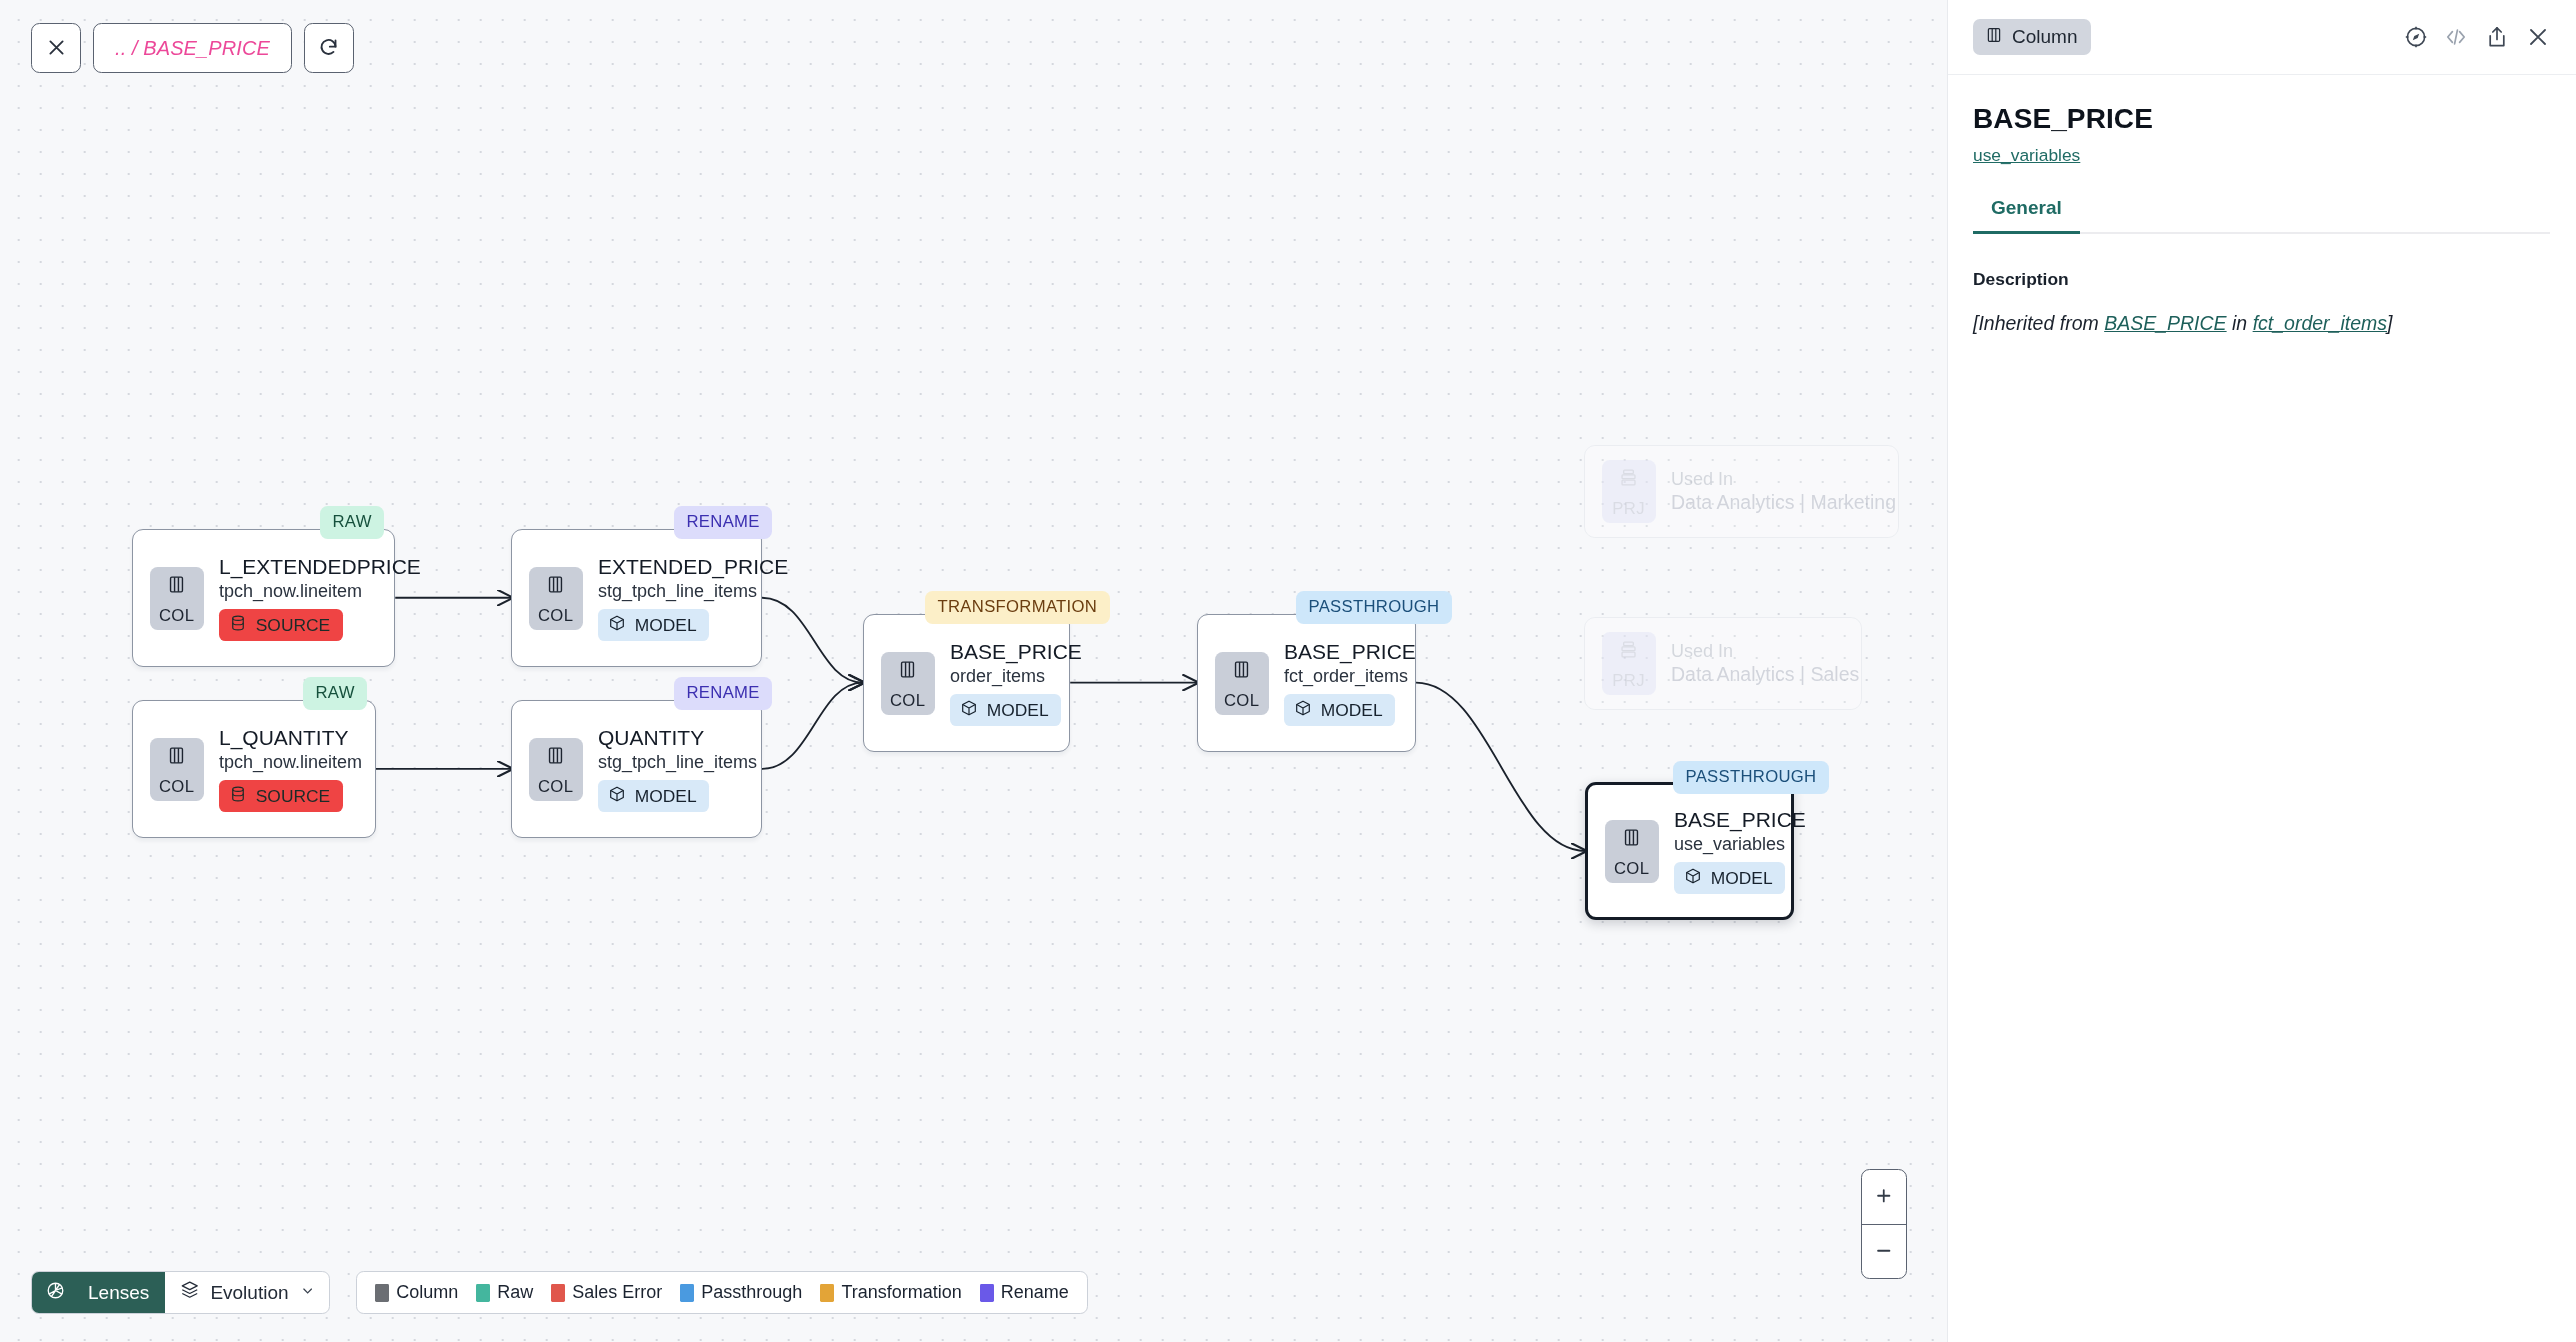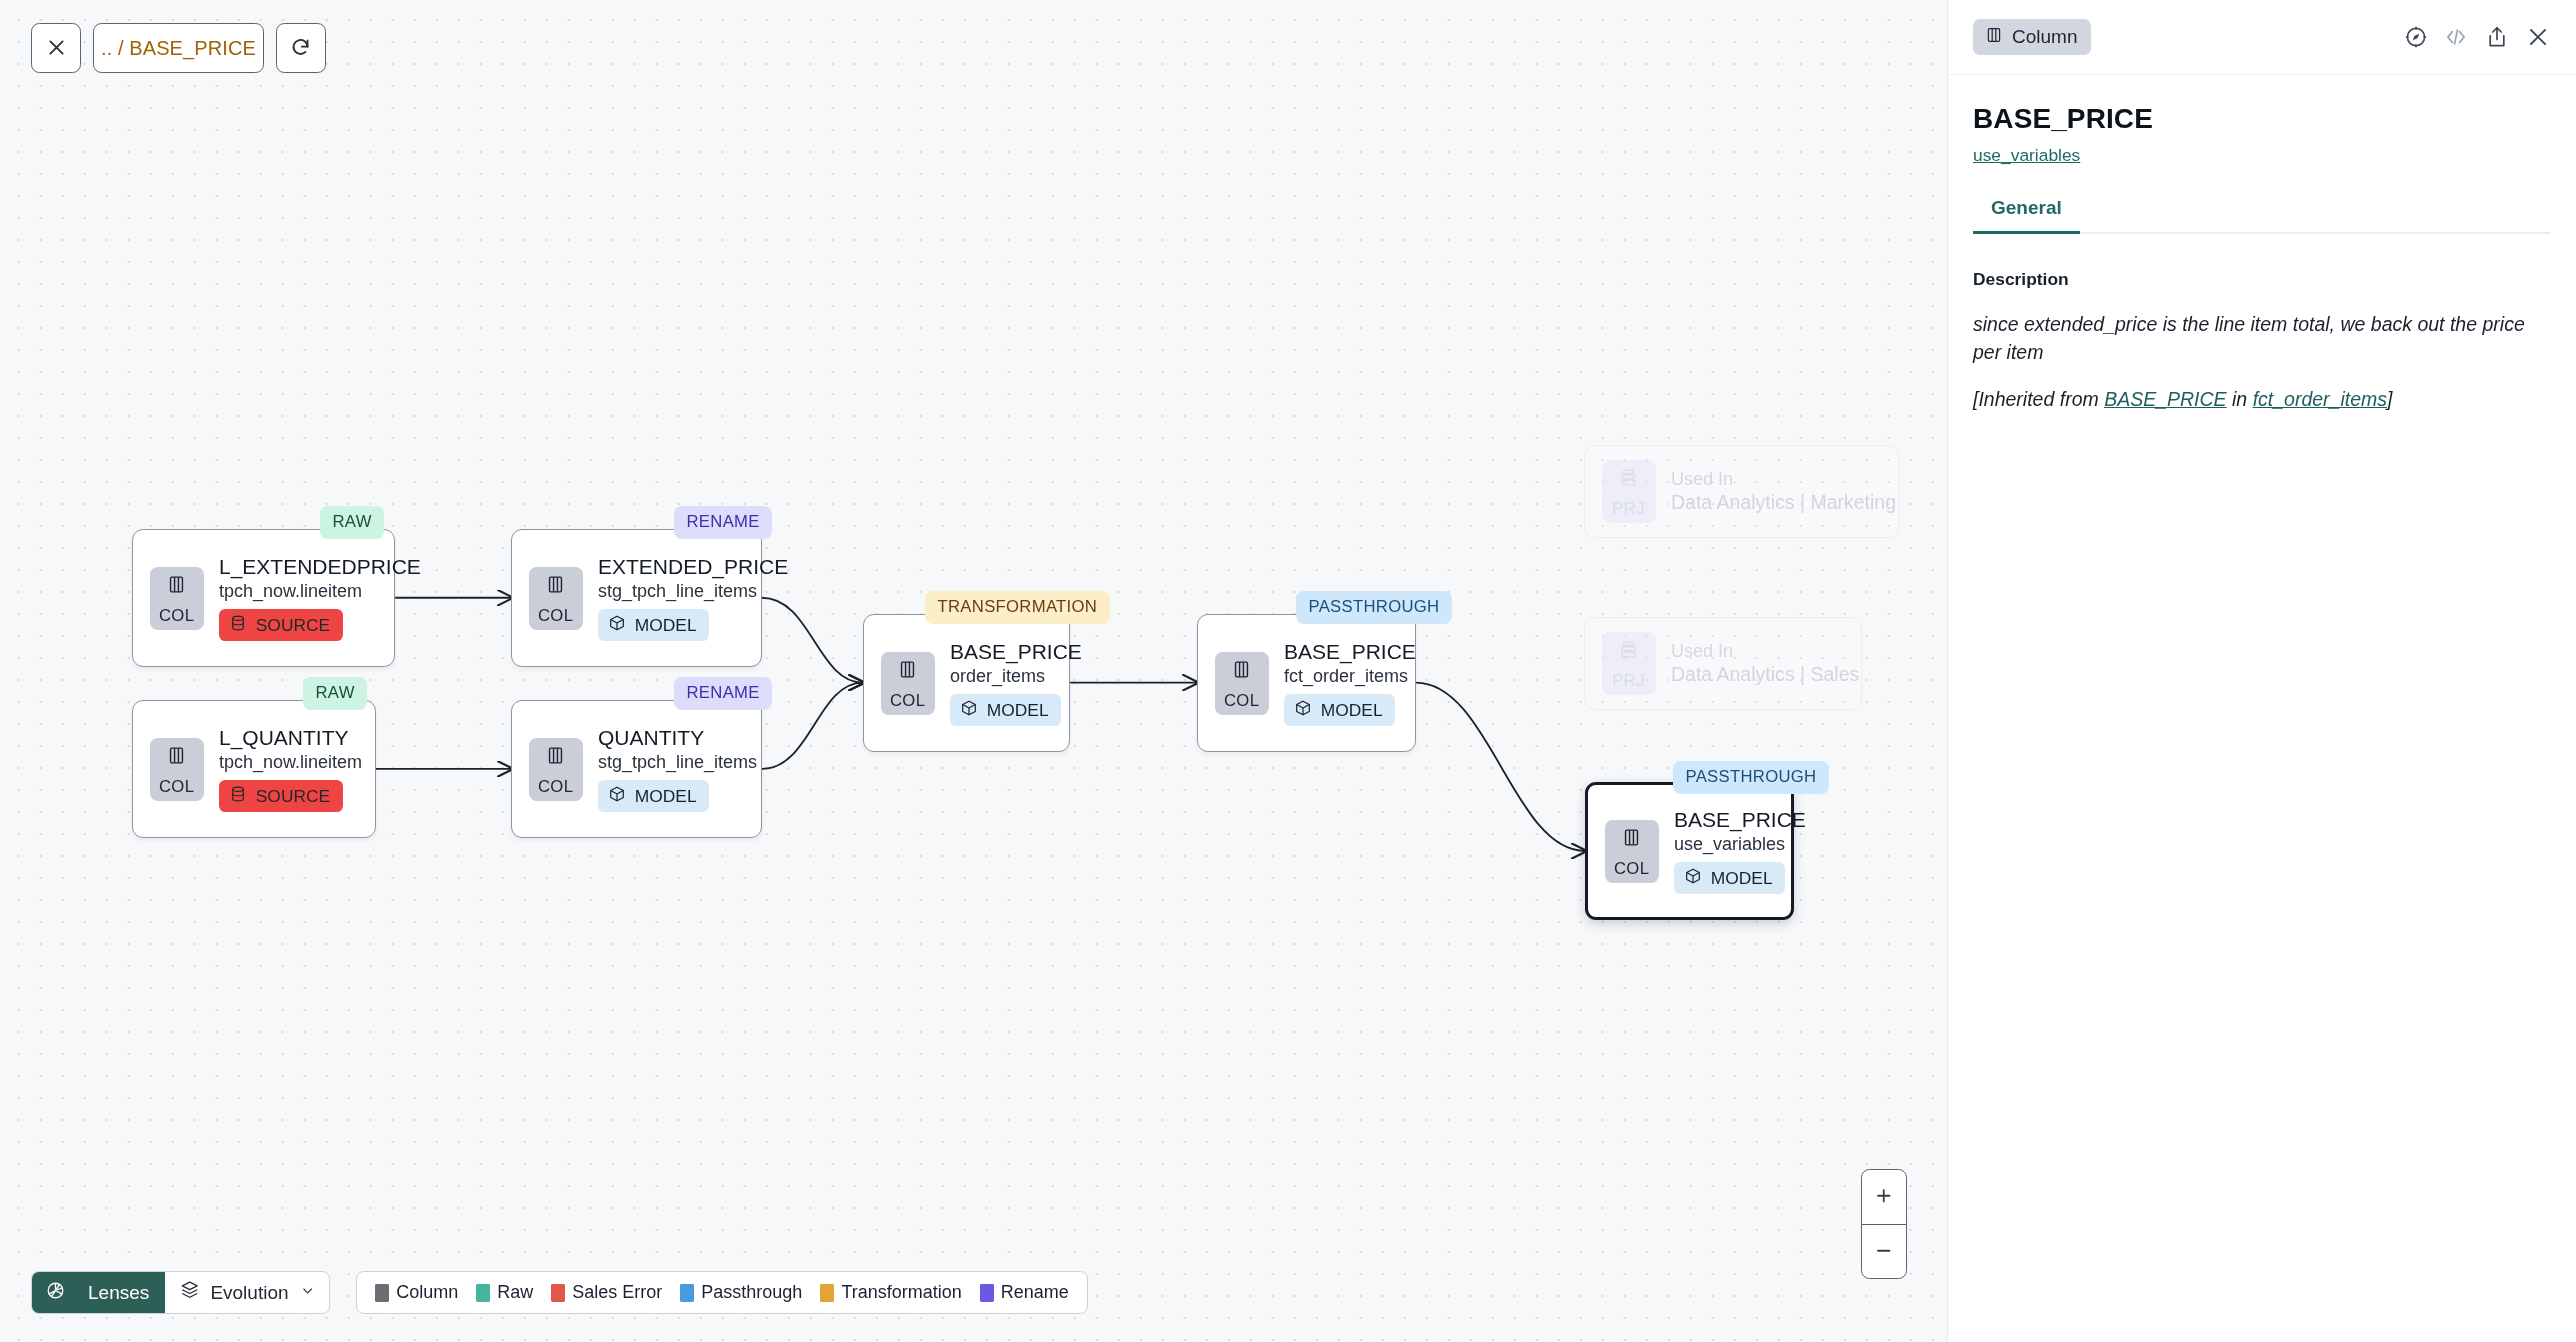--- a/index.html
+++ b/index.html
@@ -23,21 +23,21 @@
   }
 
   
   #top-controls { position: absolute; top: 23px; left: 31px; display: flex; align-items: center; gap: 12px; z-index: 30; }
   .ctl-btn {
     background: #fff; border: 1.6px solid #5a6270; border-radius: 8.4px;
     height: 50px; display: flex; align-items: center; justify-content: center;
     color: #333a46; cursor: pointer;
   }
   .ctl-square { width: 50px; }
-  .ctl-breadcrumb { padding: 0 7px; font-size: 20px; letter-spacing: 0.1px; color: #a16207; }
+  .ctl-breadcrumb { padding: 0 21px; font-size: 20px; letter-spacing: 0.1px; color: #ec4899; font-style: italic; }
 
   
   .node {
     position: absolute; background: #ffffff;
     border: 1.5px solid #8d95a3; border-radius: 11px;
     box-shadow: 0 2.1px 4.2px rgba(20,28,44,.06);
     display: flex; align-items: center; padding: 0 15.3px 0 16.7px; gap: 15.3px;
     z-index: 10;
   }
   .node.selected { border: 3.8px solid #141b26; box-shadow: 0 3.5px 11px rgba(20,28,44,.18); z-index: 14; }
@@ -492,20 +492,19 @@
       <div id="panel-title">BASE_PRICE</div>
       <a id="panel-link">use_variables</a>
 
       <div id="tabs">
         <div class="tab">
           <span>General</span>
         </div>
       </div>
 
       <div id="desc-label">Description</div>
-      <div class="desc-p">since extended_price is the line item total, we back out the price per item</div>
       <div class="desc-p inherit">
         <span>[Inherited from </span><a>BASE_PRICE</a><span> in </span><a>fct_order_items</a><span>]</span>
       </div>
     </div>
   </div>
 </div>
 
 
 </body></html>

